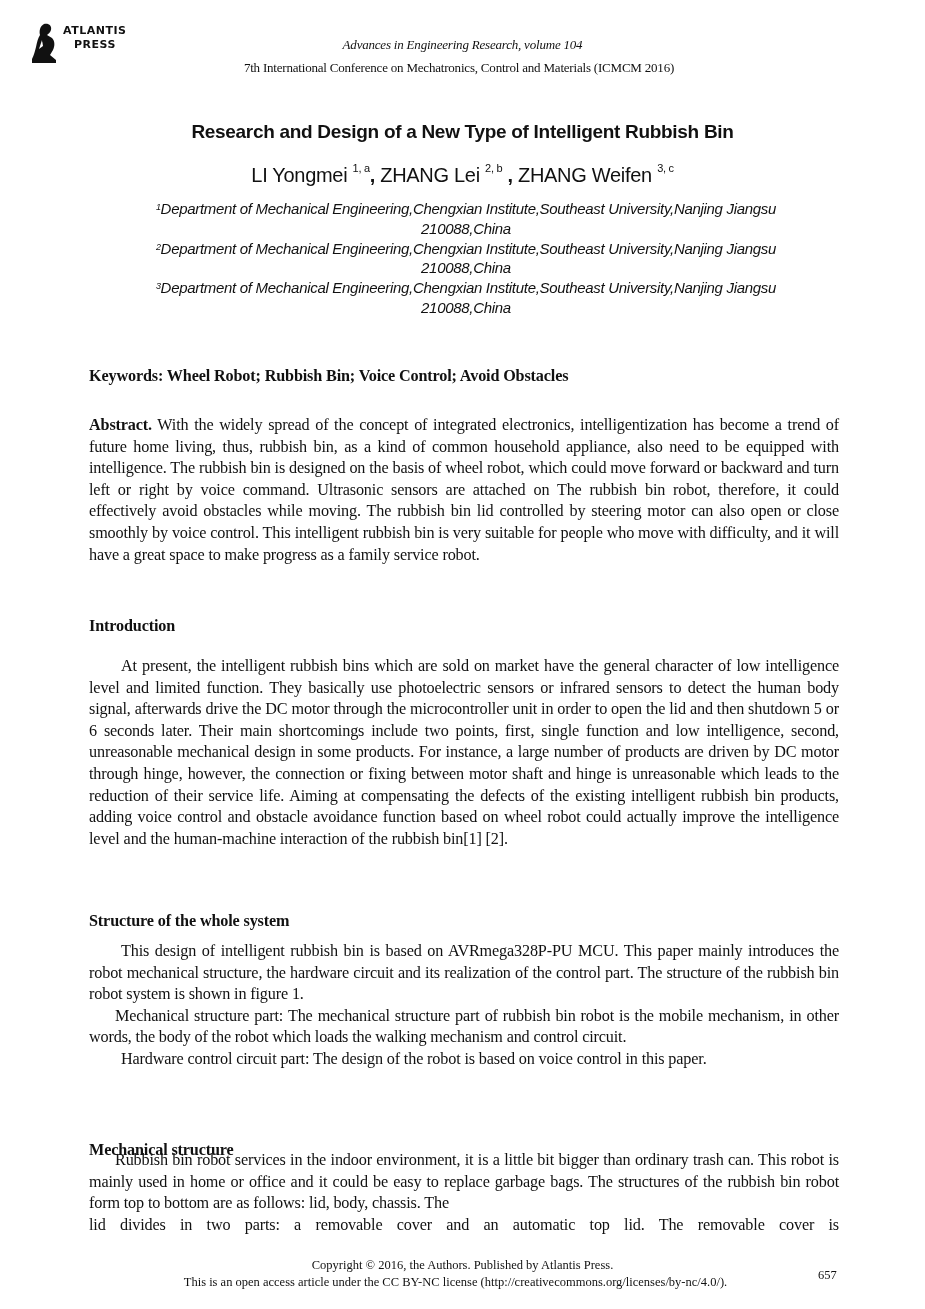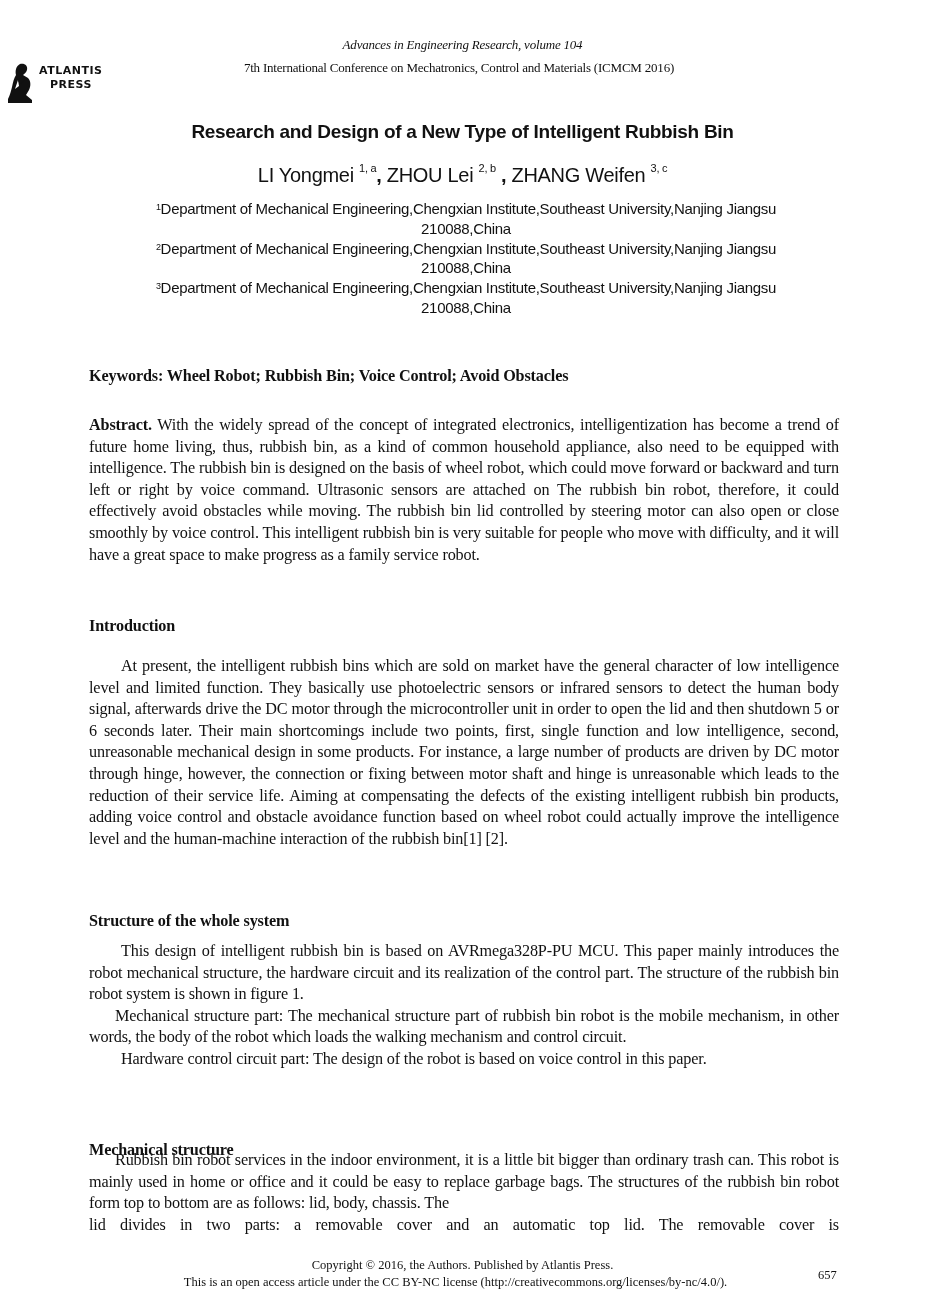--- a/index.html
+++ b/index.html
@@ -1,32 +1,32 @@
 <!DOCTYPE html>
 <html><head>
 <meta charset="utf-8">
 <style>
   html, body { margin:0; padding:0; background:#ffffff; }
   body { width:925px; height:1309px; position:relative; overflow:hidden; color:#111; }
 
-  .logo { position:absolute; left:6px; top:22px; width:110px; height:44px;margin-top:40px; }
+  .logo { position:absolute; left:30px; top:22px; width:110px; height:44px; }
   .logo svg { position:absolute; left:0; top:0; }
   .logo-text { position:absolute; left:33px; top:2px; font-family:"DejaVu Sans", sans-serif; font-weight:bold; font-size:11px; line-height:14px; letter-spacing:0.5px; color:#111; }
   .logo-text .l1 { display:block; }
   .logo-text .l2 { display:block; padding-left:11px; }
 
   .hdr1 { position:absolute; left:0; width:925px; top:37px; text-align:center; font-family:"Liberation Serif", serif; font-style:italic; font-size:13px; letter-spacing:-0.2px; }
   .hdr2 { position:absolute; left:0; width:918px; top:60px; text-align:center; font-family:"Liberation Serif", serif; font-size:13px; letter-spacing:-0.2px; }
 
   .title { position:absolute; left:0; width:925px; top:121px; text-align:center; font-family:"Liberation Sans", sans-serif; font-weight:bold; font-size:19px; letter-spacing:-0.3px; }
   .authors { position:absolute; left:0; width:925px; top:164px; text-align:center; font-family:"Liberation Sans", sans-serif; font-size:20px; letter-spacing:-0.3px; }
   .authors sup { font-size:11px; vertical-align:top; position:relative; top:-2px;margin-top:25px; }
   .affil { position:absolute; left:80px; width:772px; top:199px; text-align:center; font-family:"Liberation Sans", sans-serif; font-size:15px; line-height:19.8px; letter-spacing:-0.3px; }
   .affil sup { font-size:9px; vertical-align:top; position:relative; top:-1px; }
-  .affil .row { display:block; }
+  .affil .row { display:block;font-style:italic; }
 
   .body { position:absolute; left:89px; width:750px; font-family:"Liberation Serif", serif; font-size:16.2px; line-height:21.6px; text-align:justify; letter-spacing:-0.15px; }
   .body p { margin:0; }
   .indent { text-indent:32px; }
   .indent-s { text-indent:26px; }
   .h { font-weight:bold; }
   .keywords { top:366px; font-weight:bold; }
   .abstract { top:415px; }
   .intro-h { top:616px; }
   .intro { top:647px;margin-top:9px; }
@@ -55,21 +55,21 @@
 </div>
 
 <div class="hdr1">Advances in Engineering Research, volume 104</div>
 <div class="hdr2">7th International Conference on Mechatronics, Control and Materials (ICMCM 2016)</div>
 
 <div class="title">Research and Design of a New Type of Intelligent Rubbish Bin</div>
 
 <div class="authors">
   <span>LI Yongmei</span>
   <sup>1, a</sup><b>, </b>
-  <span>ZHOU Lei</span>
+  <span>ZHANG Lei</span>
   <sup>2, b</sup><b> , </b>
   <span>ZHANG Weifen</span>
   <sup>3, c</sup>
 </div>
 
 <div class="affil">
   <span class="row"><sup>1</sup><span>Department of Mechanical Engineering,Chengxian Institute,Southeast University,Nanjing Jiangsu</span></span>
   <span class="row">210088,China</span>
   <span class="row"><sup>2</sup><span>Department of Mechanical Engineering,Chengxian Institute,Southeast University,Nanjing Jiangsu</span></span>
   <span class="row">210088,China</span>

